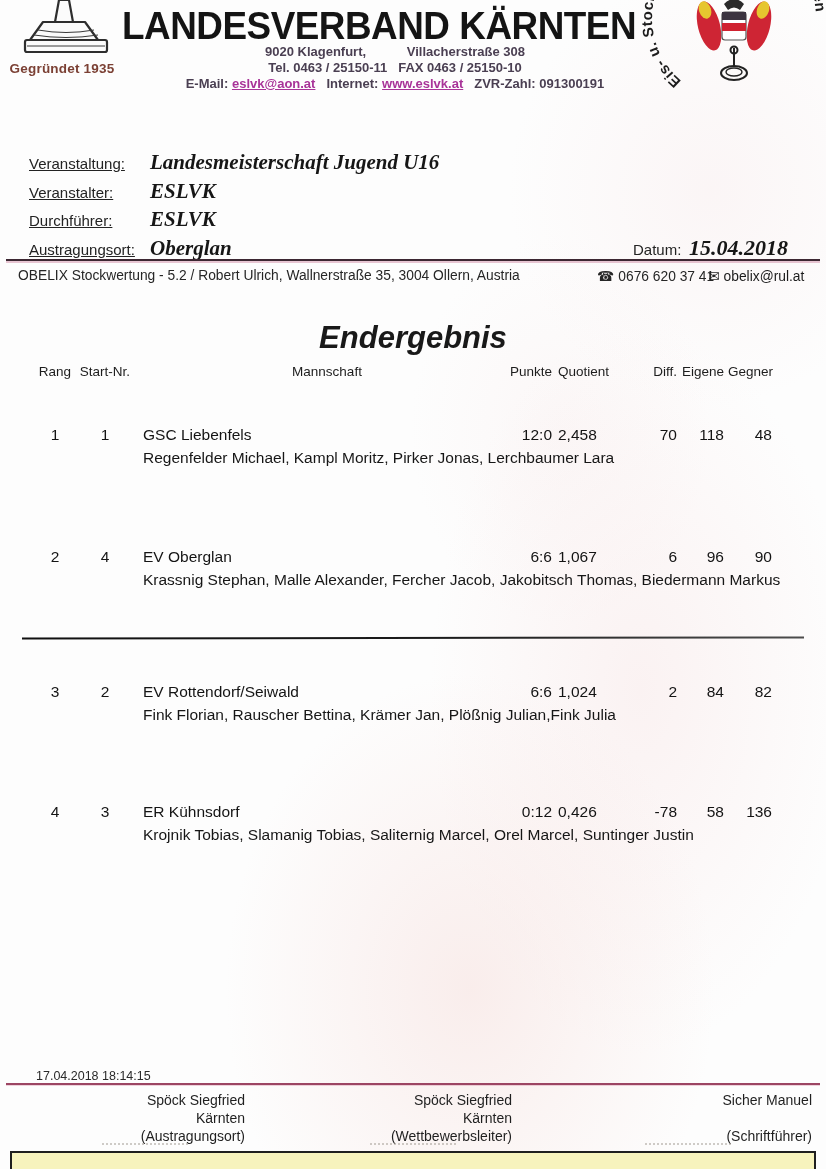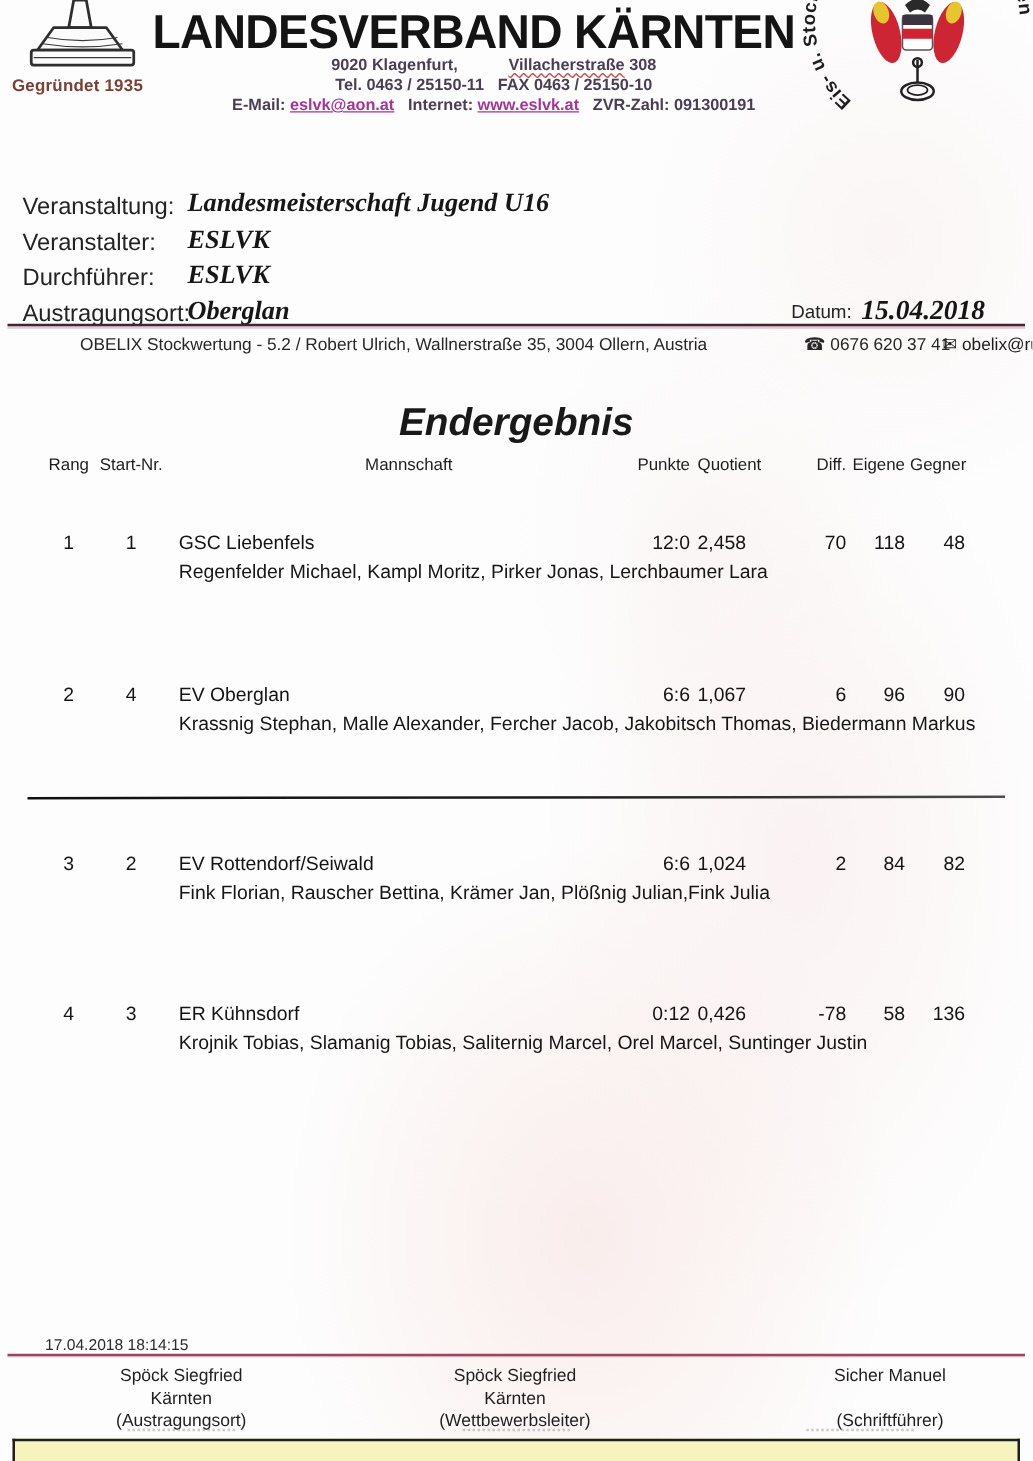--- a/index.html
+++ b/index.html
@@ -11,33 +11,33 @@
       radial-gradient(280px 300px at 710px 190px, rgba(248,234,235,.4), rgba(248,234,235,0) 72%),
       radial-gradient(200px 260px at 560px 430px, rgba(248,236,236,.35), rgba(248,236,236,0) 75%),
       #fdfdfd;
     font-family:"Liberation Sans","DejaVu Sans",sans-serif;color:#1c1c1c;
   }
   .abs{position:absolute;}
   
   .org-title{left:122px;top:5px;font-size:38px;font-weight:bold;letter-spacing:-.5px;color:#141414;white-space:nowrap;transform:scaleX(.97);transform-origin:left top;}
   .contact{left:135px;top:44px;width:520px;text-align:center;font-size:13px;font-weight:bold;color:#4a3f52;line-height:16px;}
   .contact .row{white-space:nowrap;}
-  .street{text-decoration:underline;text-decoration-style:wavy;text-decoration-color:#c4504e;text-decoration-thickness:1px;text-underline-offset:2px;margin-left:37px;}
+  .street{text-decoration-style:wavy;text-decoration-color:#c4504e;text-decoration-thickness:1px;text-underline-offset:2px;margin-left:37px;}
   .maglink{color:#a83398;text-decoration:underline;cursor:pointer;}
   .seg{margin-left:11px;}
   .founded{left:0px;top:61px;width:124px;text-align:center;font-weight:bold;font-size:13.5px;color:#7b4034;letter-spacing:.2px;}
   .logo-stock{left:14px;top:0px;}
   .stamp{left:636px;top:-78px;}
   
-  .mlabel{left:18px;font-size:19px;color:#232323;}
+  .mlabel{left:29px;font-size:15px;color:#232323;text-decoration:underline;}
   .mvalue{left:150px;font-family:"Liberation Serif","DejaVu Serif",serif;font-style:italic;font-weight:bold;font-size:21px;color:#161616;white-space:nowrap;}
   .datum-label{left:633px;top:241px;font-size:15px;color:#232323;}
   .datum-value{left:689px;top:235px;font-family:"Liberation Serif","DejaVu Serif",serif;font-style:italic;font-weight:bold;font-size:22px;color:#161616;}
   .rule-maroon{left:6px;right:6px;top:259px;height:2px;background:#3c2732;box-shadow:0 2px 0 rgba(203,128,158,.45);}
-  .software{top:268px;font-size:13.8px;color:#262626;white-space:nowrap;margin-left:46px;}
+  .software{top:268px;font-size:13.8px;color:#262626;white-space:nowrap;}
   .sw-text{left:18px;}
   .sw-phone{left:597px;}
   .sw-mail{left:708px;}
   .sw-mail .mail-link{color:#1b1b1b;cursor:pointer;}
   .ico{font-family:"DejaVu Sans",sans-serif;font-size:14px;}
   
   .results-title{left:0;right:0;top:320px;text-align:center;font-size:31px;font-weight:bold;font-style:italic;color:#191919;}
   .thead{left:0;right:0;top:364px;font-size:13.5px;color:#1d1d1d;}
   .c-rang{position:absolute;left:30px;width:50px;text-align:center;}
   .c-start{position:absolute;left:76px;width:58px;text-align:center;}
@@ -48,21 +48,21 @@
   .c-diff{position:absolute;left:636px;width:41px;text-align:right;}
   .c-eig{position:absolute;left:681px;width:43px;text-align:right;}
   .c-geg{position:absolute;left:728px;width:44px;text-align:right;}
   .result-row{position:absolute;left:0;right:0;font-size:15.5px;color:#141414;}
   .r1{top:426px;}.r2{top:548px;}.r3{top:683px;}.r4{top:803px;}
   .players{position:absolute;left:143px;top:22px;width:655px;line-height:20px;font-size:15.5px;color:#161616;}
   .divider{left:22px;top:637px;width:782px;height:2px;background:linear-gradient(90deg,#101010 0%,#1c1c1c 55%,#4c4c4c 100%);transform:rotate(-.08deg);}
   
   .timestamp{left:36px;top:1069px;font-size:12.5px;color:#2a2a2a;}
   .rule-pink{left:6px;right:6px;top:1083px;height:2px;background:#9c4563;box-shadow:0 1px 0 rgba(214,144,168,.4);}
-  .sigcol{position:absolute;top:1091px;width:200px;text-align:center;font-size:14px;color:#1f1f1f;}
+  .sigcol{position:absolute;top:1091px;width:200px;text-align:right;font-size:14px;color:#1f1f1f;}
   .sig1{left:45px;}.sig2{left:312px;}.sig3{left:612px;}
   .sigline{height:18px;line-height:18px;white-space:nowrap;}
   .sigdots{top:1143px;height:0;border-top:2px dotted #a9a39b;opacity:.55;}
   .sd1{left:102px;width:86px;}.sd2{left:370px;width:86px;}.sd3{left:645px;width:86px;}
   .yellow-strip{left:10px;right:10px;top:1151px;height:30px;background:#f7f3bd;border:2px solid #1f1f1f;border-bottom:none;}
 </style>
 </head>
 <body>
 
 <div class="page">

